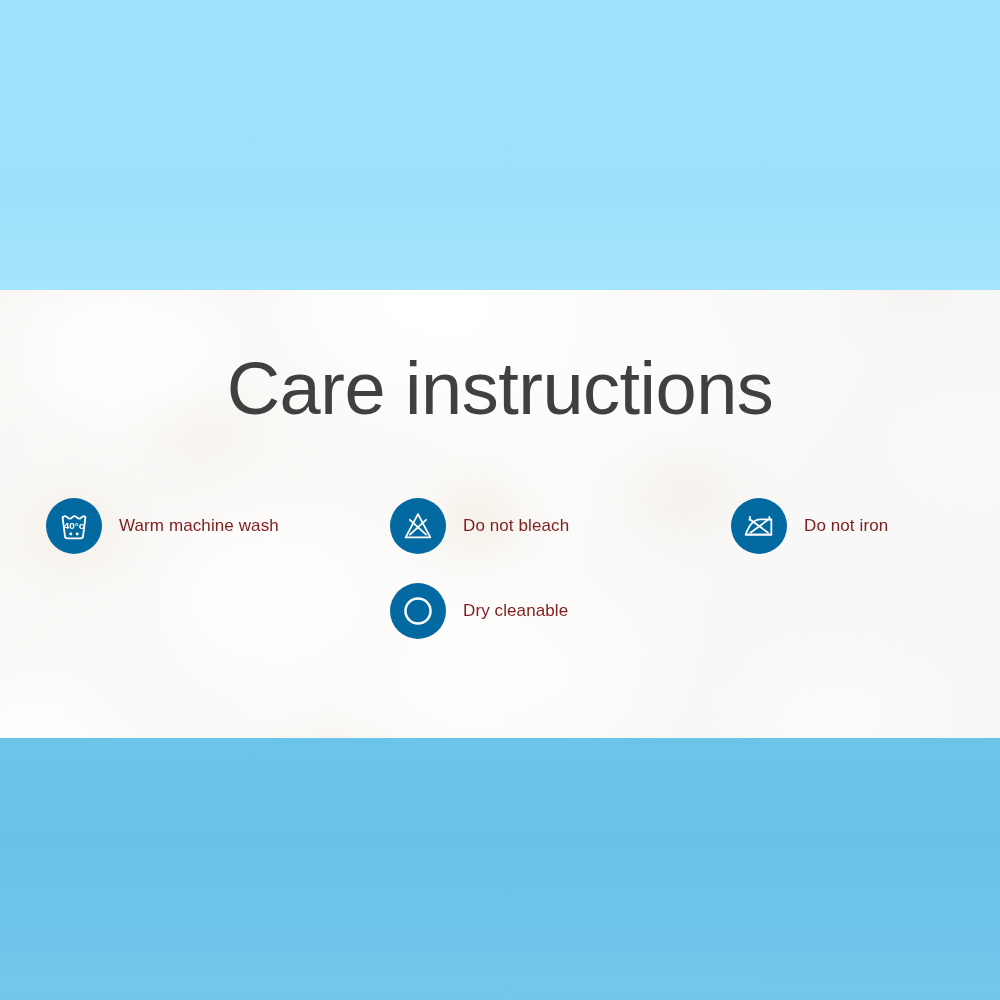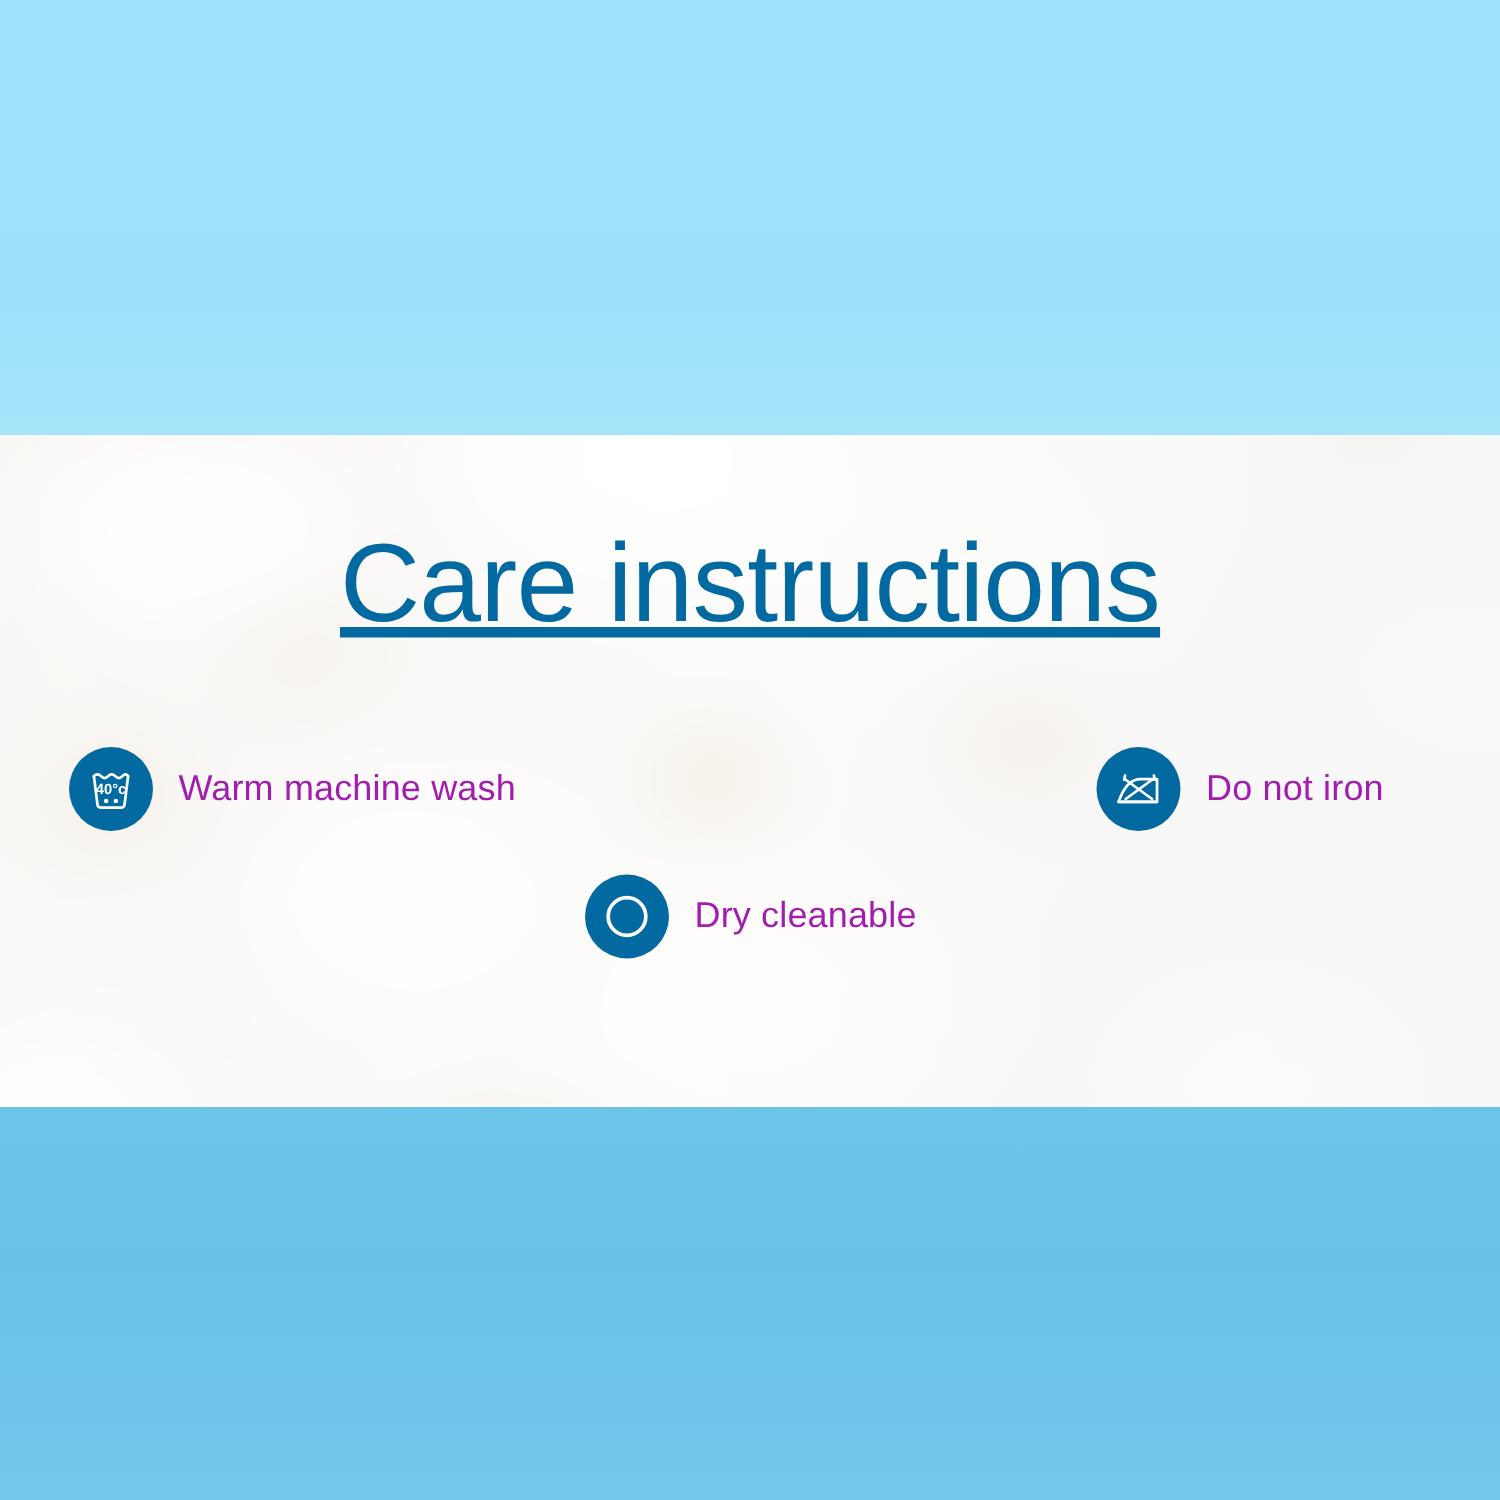--- a/index.html
+++ b/index.html
@@ -82,23 +82,22 @@
 
   .page-title {
     position:absolute;
     left:0; top:352px;
     width:1000px;
     text-align:center;
     font-size:74px;
     line-height:1;
     font-weight:400;
     letter-spacing:-0.5px;
-    color:#0369a1;
+    color:#404040;
     white-space:nowrap;
-    text-decoration:underline;
   }
 
   .care-grid {
     position:absolute;
     left:46px; top:498px;
     width:920px;
   }
 
   .care-row { position:relative; height:85px; }
 
@@ -118,23 +117,23 @@
     border-radius:50%;
     background:#0369a1;
     flex:0 0 56px;
     display:flex;
     align-items:center;
     justify-content:center;
   }
   .icon-badge svg { display:block; }
 
   .care-label {
-    font-size:24px;
+    font-size:17px;
     font-weight:400;
-    color:#a21caf;
+    color:#7f1d1d;
     white-space:nowrap;
     letter-spacing:0.1px;
   }
 </style>
 </head>
 <body>
 
 <div id="banner">
 
   <div class="band-top"></div>
@@ -160,20 +159,30 @@
               <path d="M8 11 L10.5 31 Q10.7 33 12.8 33 L27.2 33 Q29.3 33 29.5 31 L32 11"></path>
               <path d="M8 11 Q10.5 8.4 13 11 T18 11 T23 11 T28 11 T32 11" fill="none"></path>
               <text x="20" y="23.4" font-family="Liberation Sans, sans-serif" font-size="10.4" font-weight="700" fill="#ffffff" stroke="none" text-anchor="middle">40°c</text>
               <circle cx="16.6" cy="28.4" r="1.55" fill="#ffffff" stroke="none"></circle>
               <circle cx="23.4" cy="28.4" r="1.55" fill="#ffffff" stroke="none"></circle>
             </svg>
           </span>
           <span class="care-label">Warm machine wash</span>
         </div>
 
+        <div class="care-item col-2">
+          <span class="icon-badge">
+            <svg width="38" height="38" viewBox="0 0 40 40" fill="none" stroke="#ffffff" stroke-width="1.9" stroke-linecap="round" stroke-linejoin="round">
+              <path d="M20 7.5 L33 32 L7 32 Z"></path>
+              <line x1="11.5" y1="29" x2="28.5" y2="13.5"></line>
+              <line x1="28.5" y1="29" x2="11.5" y2="13.5"></line>
+            </svg>
+          </span>
+          <span class="care-label">Do not bleach</span>
+        </div>
 
         <div class="care-item col-3">
           <span class="icon-badge">
             <svg width="38" height="38" viewBox="0 0 40 40" fill="none" stroke="#ffffff" stroke-width="1.9" stroke-linecap="round" stroke-linejoin="round">
               <path d="M6 29 Q11.5 13 21.5 13 L33 13 L33 29 Z"></path>
               <path d="M6 29 L33 29"></path>
               <line x1="10" y1="13.5" x2="10.6" y2="10.5"></line>
               <line x1="31.5" y1="13.5" x2="30.8" y2="10.5"></line>
               <line x1="11" y1="27" x2="29.5" y2="13.5"></line>
               <line x1="29.5" y1="27" x2="11" y2="13.5"></line>

